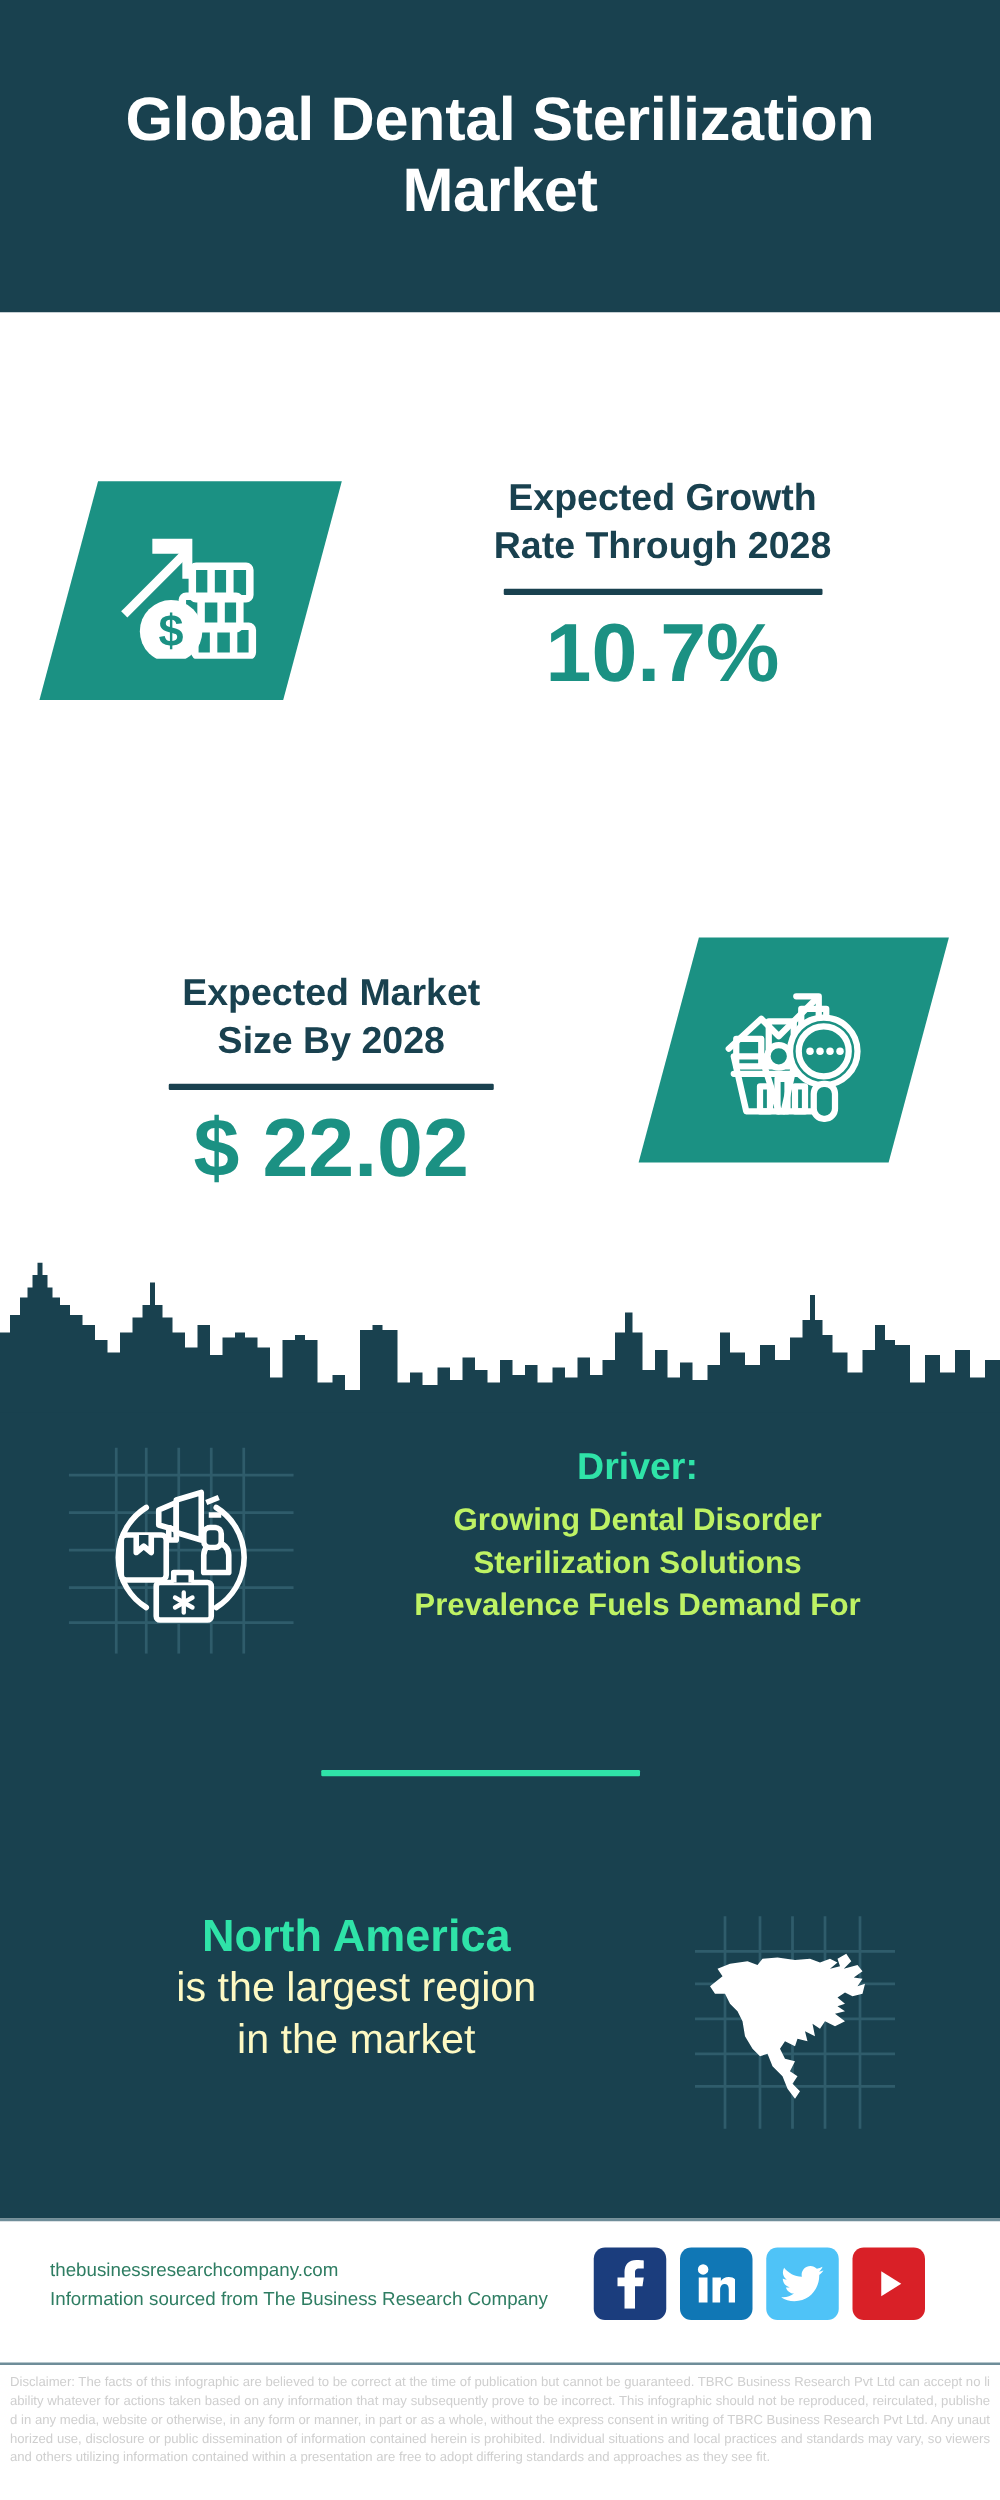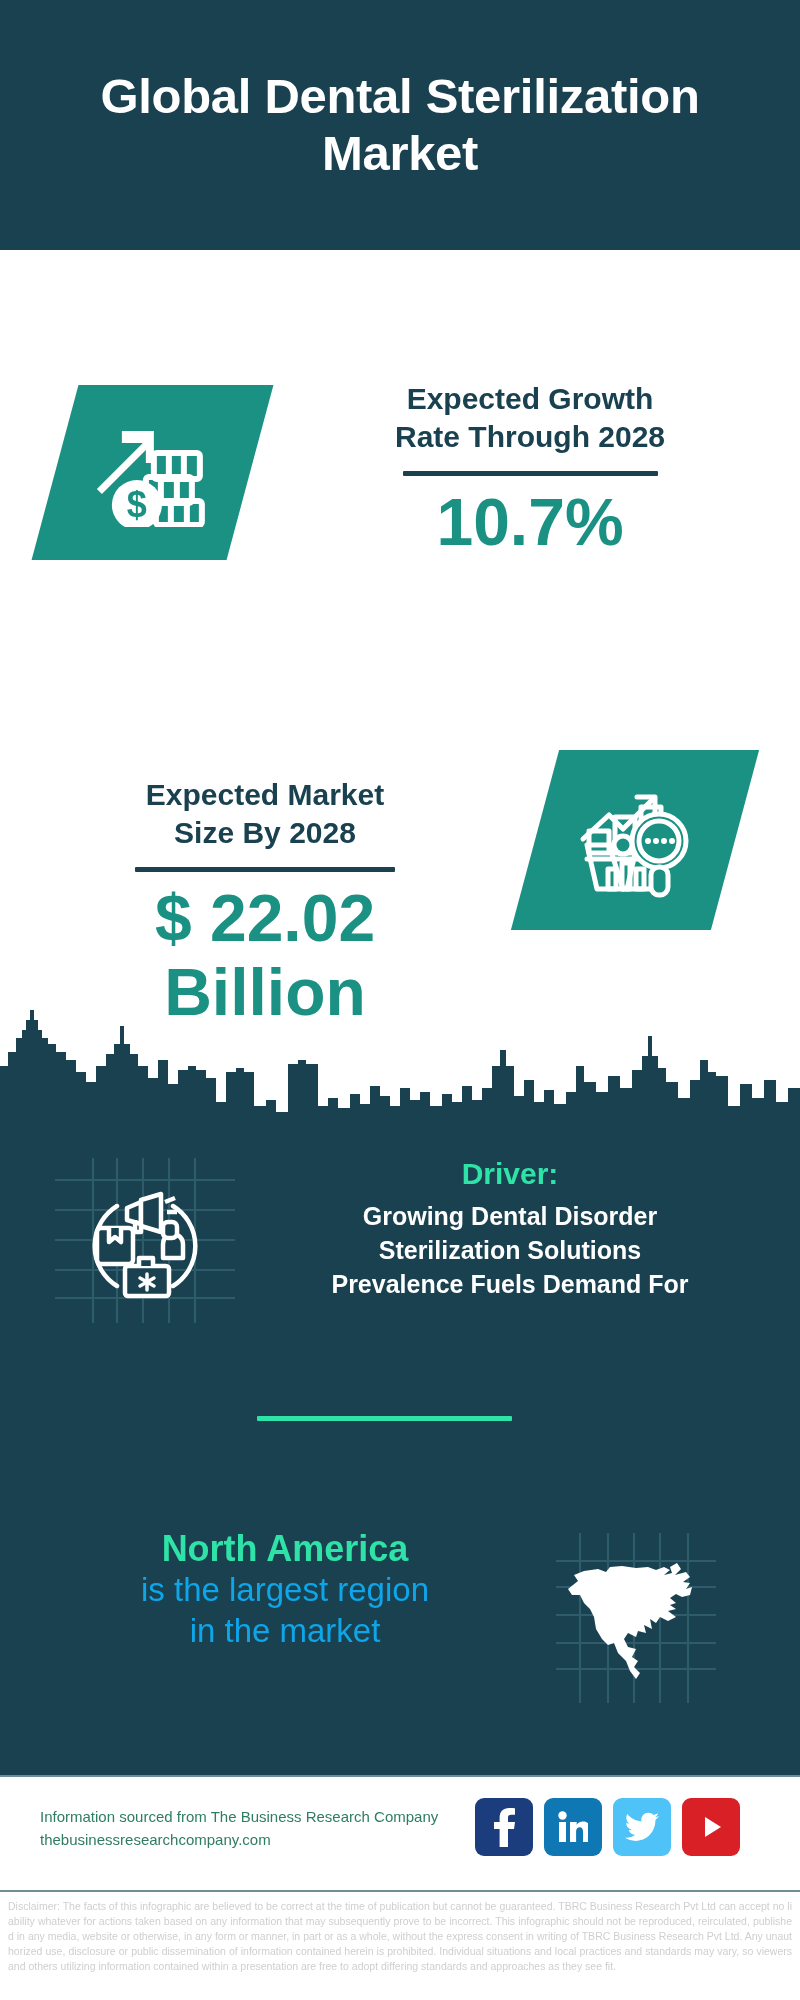--- a/index.html
+++ b/index.html
@@ -74,33 +74,33 @@
     position:absolute;left:0;top:1130px;width:800px;height:645px;
     background:#19414f;
   }
 
   .driver-icon{position:absolute;left:55px;top:28px;width:180px;height:165px;}
   .driver-text{position:absolute;left:265px;top:25px;width:490px;text-align:center;}
   .driver-heading{
     color:#2fe3a8;font-weight:bold;font-size:30px;line-height:1.25;margin-bottom:6px;
   }
   .driver-body{
-    color:#ffffff;font-weight:bold;font-size:25px;line-height:1.37;
+    color:#bef264;font-weight:bold;font-size:25px;line-height:1.37;
   }
 
   .mid-rule{
     position:absolute;left:257px;top:286px;width:255px;height:5px;background:#2fe3a8;border-radius:1px;
   }
 
   .region-text{position:absolute;left:45px;top:380px;width:480px;text-align:center;margin-top:17px;}
   .region-name{
     color:#2fe3a8;font-weight:bold;font-size:36px;line-height:1.2;
   }
   .region-sub{
-    color:#0ea5e9;font-weight:normal;font-size:33px;line-height:1.24;
+    color:#fef9c3;font-weight:normal;font-size:33px;line-height:1.24;
   }
   .map-icon{position:absolute;left:540px;top:395px;width:240px;height:185px;}
 
   
   .footer{
     position:absolute;left:0;top:1775px;width:800px;height:115px;
     background:#ffffff;border-top:2px solid #6f8d99;
   }
   .src{
     position:absolute;left:40px;top:28px;width:470px;
@@ -163,21 +163,20 @@
       <div class="lbl">Rate Through 2028</div>
       <div class="rule"></div>
       <div class="big-val">10.7%</div>
     </div>
 
     <div class="size-block">
       <div class="lbl">Expected Market</div>
       <div class="lbl">Size By 2028</div>
       <div class="rule"></div>
       <div class="big-val">$ 22.02</div>
-      <div class="big-val">Billion</div>
     </div>
 
     <div class="par size-par">
       <svg width="120" height="118" viewBox="0 0 120 118">
         <g fill="none" stroke="#ffffff" stroke-width="5" stroke-linejoin="round" stroke-linecap="round">
           <polyline points="8,58 34,34 48,48 78,18"></polyline>
           <polyline points="62,16 80,16 80,34"></polyline>
           <rect x="14" y="50" width="20" height="22"></rect>
           <rect x="40" y="36" width="20" height="36"></rect>
           <rect x="66" y="26" width="20" height="46"></rect>
@@ -280,22 +279,22 @@
           <line x1="16" y1="118" x2="176" y2="118"></line>
           <line x1="16" y1="144" x2="176" y2="144"></line>
         </g>
         <path fill="#ffffff" d="M28 64 L38 56 L34 50 L44 46 L58 44 L66 47 L70 42 L82 41 L96 43 L108 42 L116 45 L124 42 L130 45 L124 50 L132 48 L130 42 L137 38 L141 44 L135 50 L146 47 L150 52 L143 57 L150 58 L146 64 L152 62 L150 70 L142 72 L136 69 L130 73 L136 78 L130 80 L136 84 L128 86 L136 92 L128 96 L120 92 L116 98 L110 94 L112 104 L104 100 L106 108 L98 106 L96 112 L88 108 L84 114 L88 122 L96 124 L92 132 L98 136 L94 142 L100 148 L96 154 L90 146 L86 136 L78 128 L74 118 L68 120 L62 114 L56 104 L54 92 L50 84 L44 78 L40 70 L32 70 Z"></path>
       </svg>
     </div>
   </div>
 
   <div class="footer">
     <div class="src">
+      <div>thebusinessresearchcompany.com</div>
       <div>Information sourced from The Business Research Company</div>
-      <div>thebusinessresearchcompany.com</div>
     </div>
     <div class="socials">
       <div class="sq sq-fb">
         <svg width="26" height="40" viewBox="0 0 26 40">
             <path fill="#ffffff" d="M17 40V22h6l1-7h-7v-4c0-2 .6-3.3 3.4-3.3H24V1.3C23.3 1.2 20.9 1 18.1 1 12.3 1 8.6 4.4 8.6 10.6V15H3v7h5.6v18z"></path>
           </svg>
       </div>
       <div class="sq sq-li">
         <svg width="30" height="32" viewBox="0 0 30 32">
           <rect x="1" y="11" width="7" height="20" fill="#ffffff"></rect>

